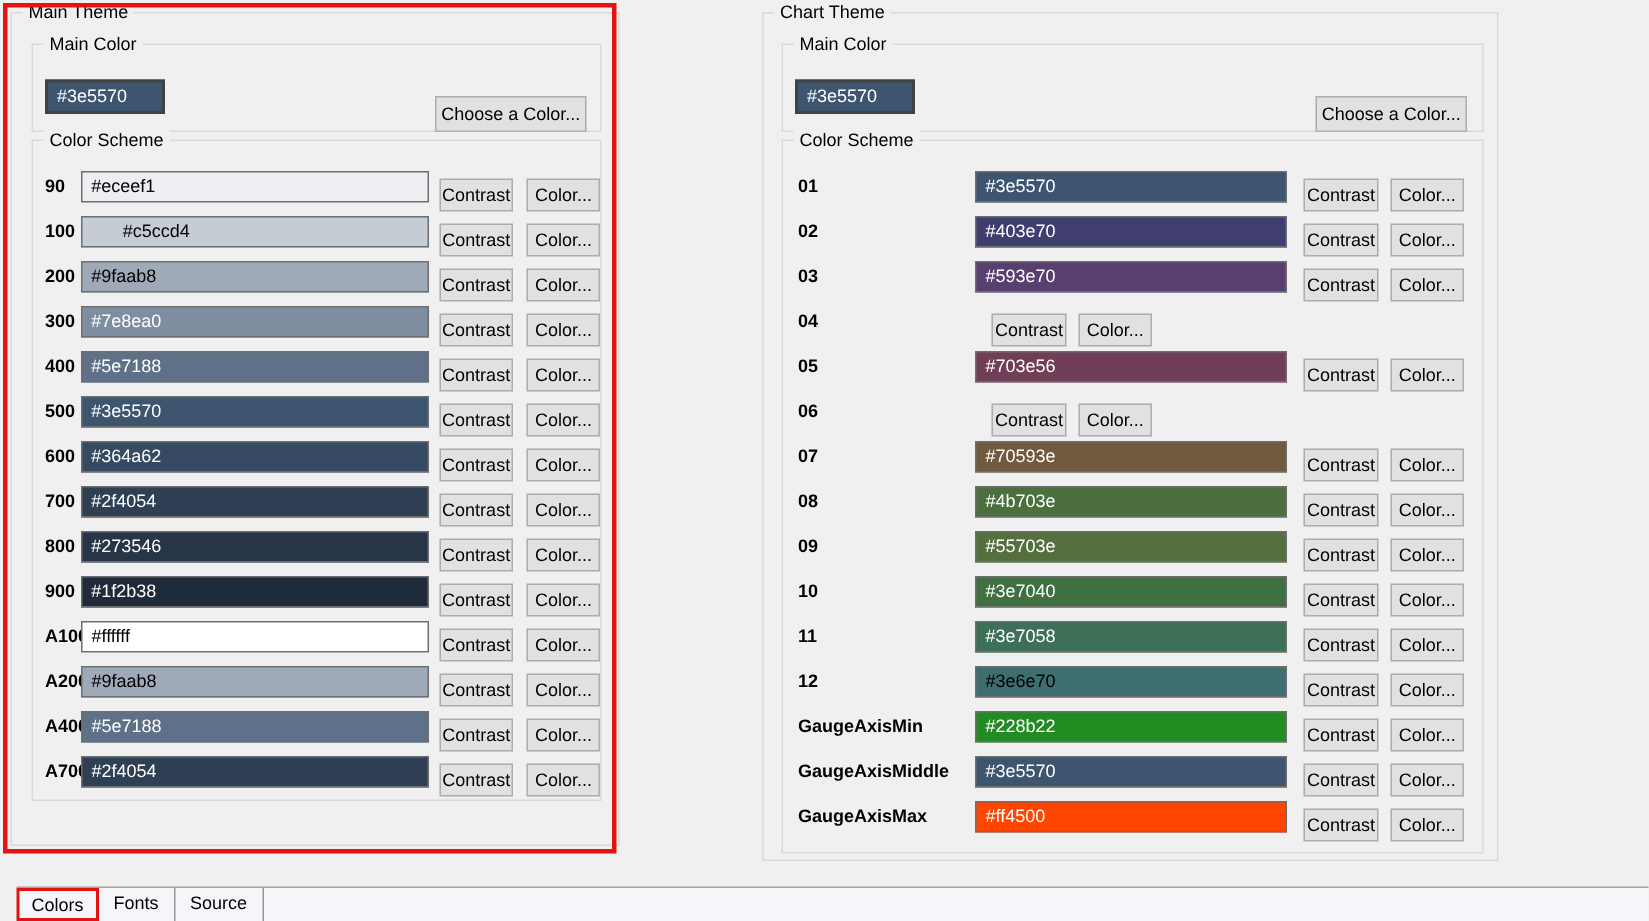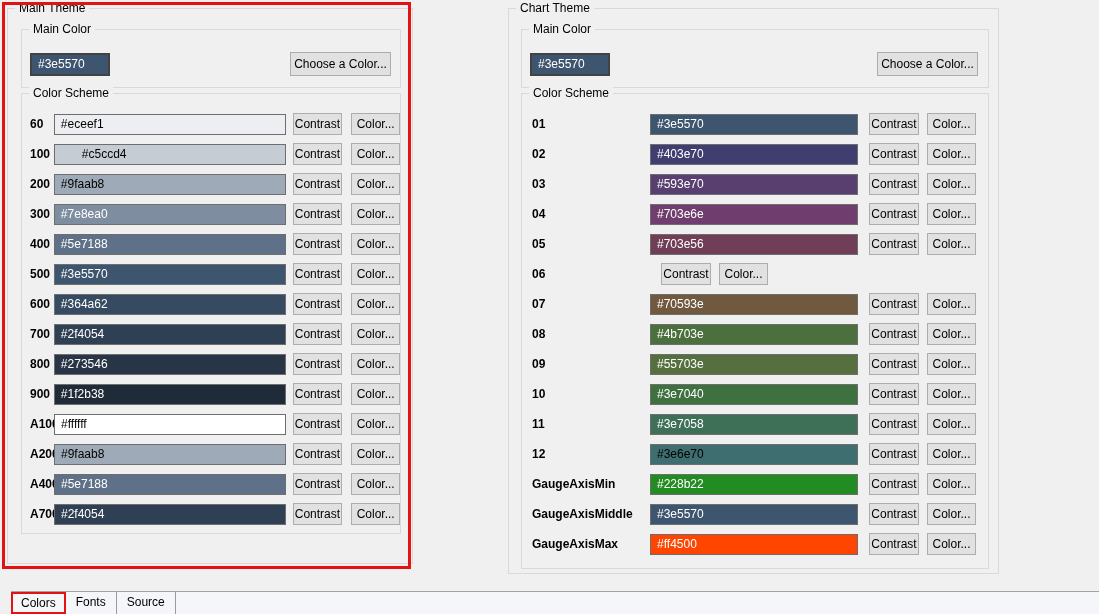--- a/index.html
+++ b/index.html
@@ -46,20 +46,21 @@
   }
   .btn {
     background: #e1e1e1;
     border: 1px solid #adadad;
     height: 22px;
     font-family: "Liberation Sans", sans-serif;
     font-size: 12px;
     color: #000;
     text-align: center;
     white-space: nowrap;
+    margin-top: 12px;
   }
   .choose-btn {
     position: absolute;
     top: 22px;
     height: 24px;
     width: 101px;
   }
   .rows { position: absolute; left: 0; top: 0; right: 0; padding-top: 15px; }
   .scheme-row { display: flex; align-items: center; height: 30px; }
   .row-label { font-weight: bold; font-size: 12px; white-space: nowrap; }
@@ -114,21 +115,21 @@
   <div class="groupbox" style="left:13px; top:20px; width:380px; height:59px;">
     <span class="legend">Main Color</span>
     <div class="swatch-field main-swatch" id="main-theme-main-swatch" style="background: rgb(62, 85, 112); color: rgb(255, 255, 255);">#3e5570</div>
     <button class="btn choose-btn" style="right:9px;">Choose a Color...</button>
   </div>
 
   <div class="groupbox" style="left:13px; top:84px; width:380px; height:441px;">
     <span class="legend">Color Scheme</span>
     <div class="rows left-rows" id="main-rows">
         <div class="scheme-row">
-          <span class="row-label">60</span>
+          <span class="row-label">90</span>
           <div class="swatch-field" style="background: rgb(236, 238, 241); color: rgb(0, 0, 0);">#eceef1</div>
           <button class="btn contrast-btn">Contrast</button>
           <button class="btn color-btn">Color...</button>
         </div>
         <div class="scheme-row">
           <span class="row-label">100</span>
           <div class="swatch-field" style="background: rgb(197, 204, 212); color: rgb(0, 0, 0); padding-left: 27px;">#c5ccd4</div>
           <button class="btn contrast-btn">Contrast</button>
           <button class="btn color-btn">Color...</button>
         </div>
@@ -235,21 +236,20 @@
           <button class="btn color-btn">Color...</button>
         </div>
         <div class="scheme-row">
           <span class="row-label">03</span>
           <div class="swatch-field" style="background: rgb(89, 62, 112); color: rgb(255, 255, 255);">#593e70</div>
           <button class="btn contrast-btn">Contrast</button>
           <button class="btn color-btn">Color...</button>
         </div>
         <div class="scheme-row">
           <span class="row-label">04</span>
-          <div class="swatch-field" style="background: rgb(112, 62, 110); color: rgb(255, 255, 255);">#703e6e</div>
           <button class="btn contrast-btn">Contrast</button>
           <button class="btn color-btn">Color...</button>
         </div>
         <div class="scheme-row">
           <span class="row-label">05</span>
           <div class="swatch-field" style="background: rgb(112, 62, 86); color: rgb(255, 255, 255);">#703e56</div>
           <button class="btn contrast-btn">Contrast</button>
           <button class="btn color-btn">Color...</button>
         </div>
         <div class="scheme-row">

